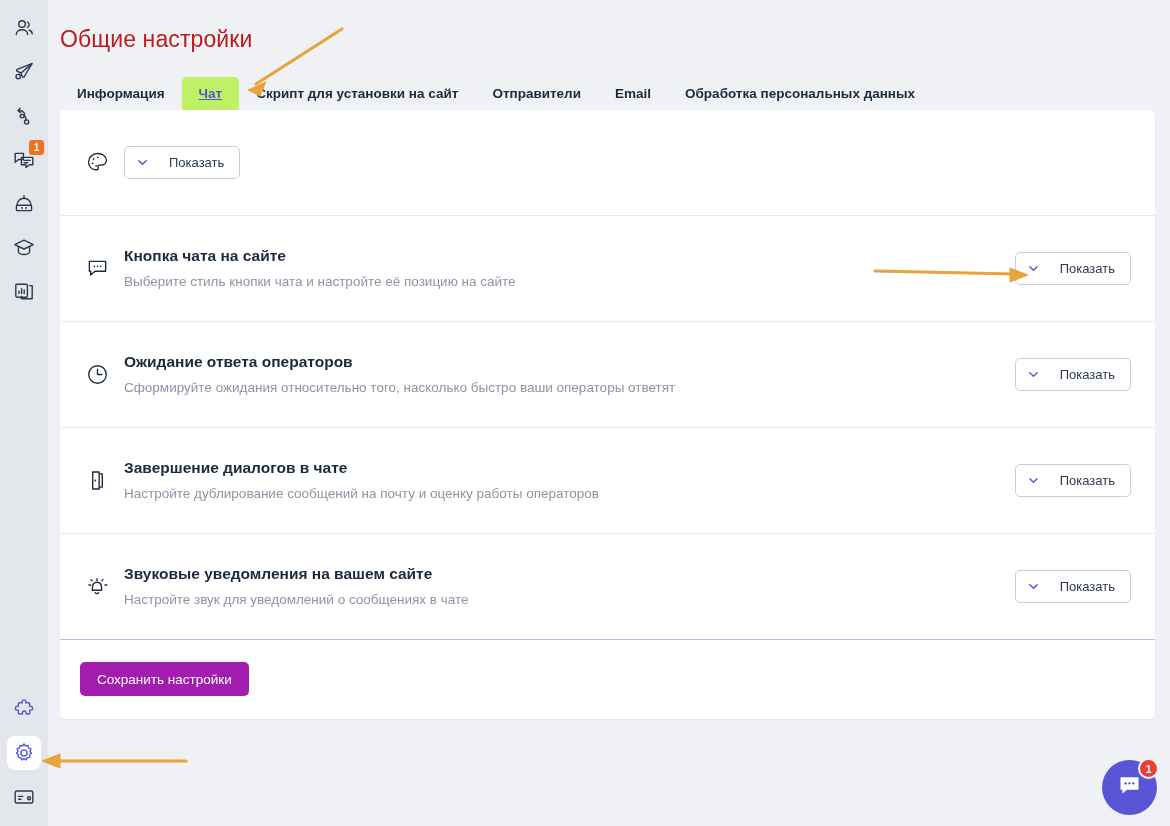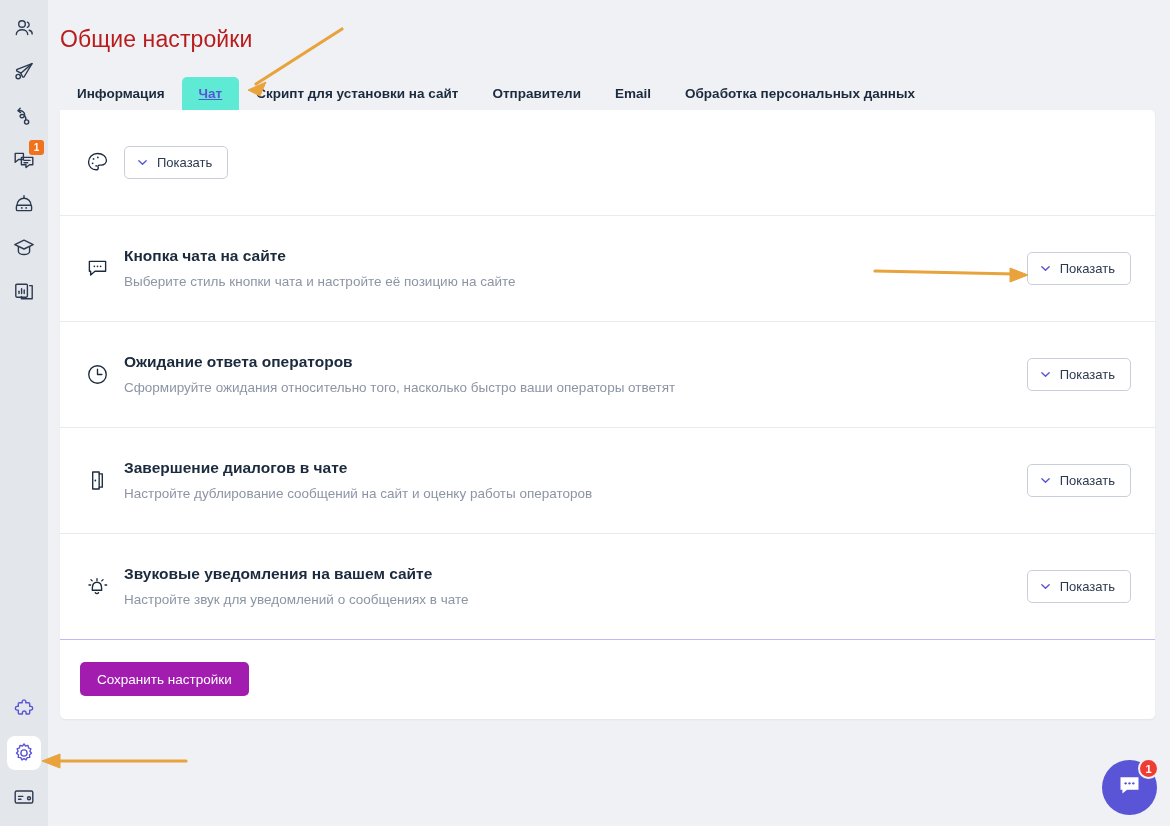--- a/index.html
+++ b/index.html
@@ -90,21 +90,21 @@
     font-weight: 700;
     color: #1b2a3d;
     padding: 9px 17px 10px 17px;
     height: 33px;
     line-height: 15px;
     white-space: nowrap;
     border-radius: 5px 5px 0 0;
     background: transparent;
   }
   .tab.active {
-    background: #5eead4;
+    background: #bef264;
     color: #5a55d6;
     text-decoration: underline;
   }
 
   
   .card {
     background: #ffffff;
     border-radius: 0 5px 5px 5px;
     margin-right: 15px;
     box-shadow: 0 1px 2px rgba(20,30,50,.06);
@@ -140,21 +140,21 @@
   }
   .show-btn {
     flex: 0 0 auto;
     border: 1px solid #c9cfda;
     background: #fff;
     border-radius: 5px;
     height: 33px;
     padding: 0 15px 0 11px;
     display: flex;
     align-items: center;
-    gap: 8px;
+    gap: 20px;
     font-size: 13px;
     color: #2c3a4f;
     cursor: pointer;
     font-family: "Liberation Sans", sans-serif;
   }
   .show-btn .chev { display: flex; align-items: center; }
 
   .card-footer {
     padding: 22px 24px 23px 20px;
   }
@@ -407,21 +407,21 @@
       <div class="row">
         <div class="row-icon">
           <svg width="25" height="25" viewBox="0 0 24 24" fill="none" stroke="#1b2a3d" stroke-width="1.3" stroke-linecap="round" stroke-linejoin="round">
             <path d="M7.4 3.8h6.2v16.4H7.4z"></path>
             <path d="M13.6 5.6h3v12.8h-3"></path>
             <circle cx="9.9" cy="12" r=".85" fill="#1b2a3d" stroke="none"></circle>
           </svg>
         </div>
         <div class="row-texts">
           <div class="row-title">Завершение диалогов в чате</div>
-          <div class="row-sub">Настройте дублирование сообщений на сайт и оценку работы операторов</div>
+          <div class="row-sub">Настройте дублирование сообщений на почту и оценку работы операторов</div>
         </div>
         <button class="show-btn">
           <span class="chev">
             <svg width="13" height="13" viewBox="0 0 16 16" fill="none" stroke="#5a55d6" stroke-width="1.7" stroke-linecap="round" stroke-linejoin="round">
                 <path d="M3.5 5.8 8 10.2l4.5-4.4"></path>
               </svg>
           </span>
           <span>Показать</span>
         </button>
       </div>

